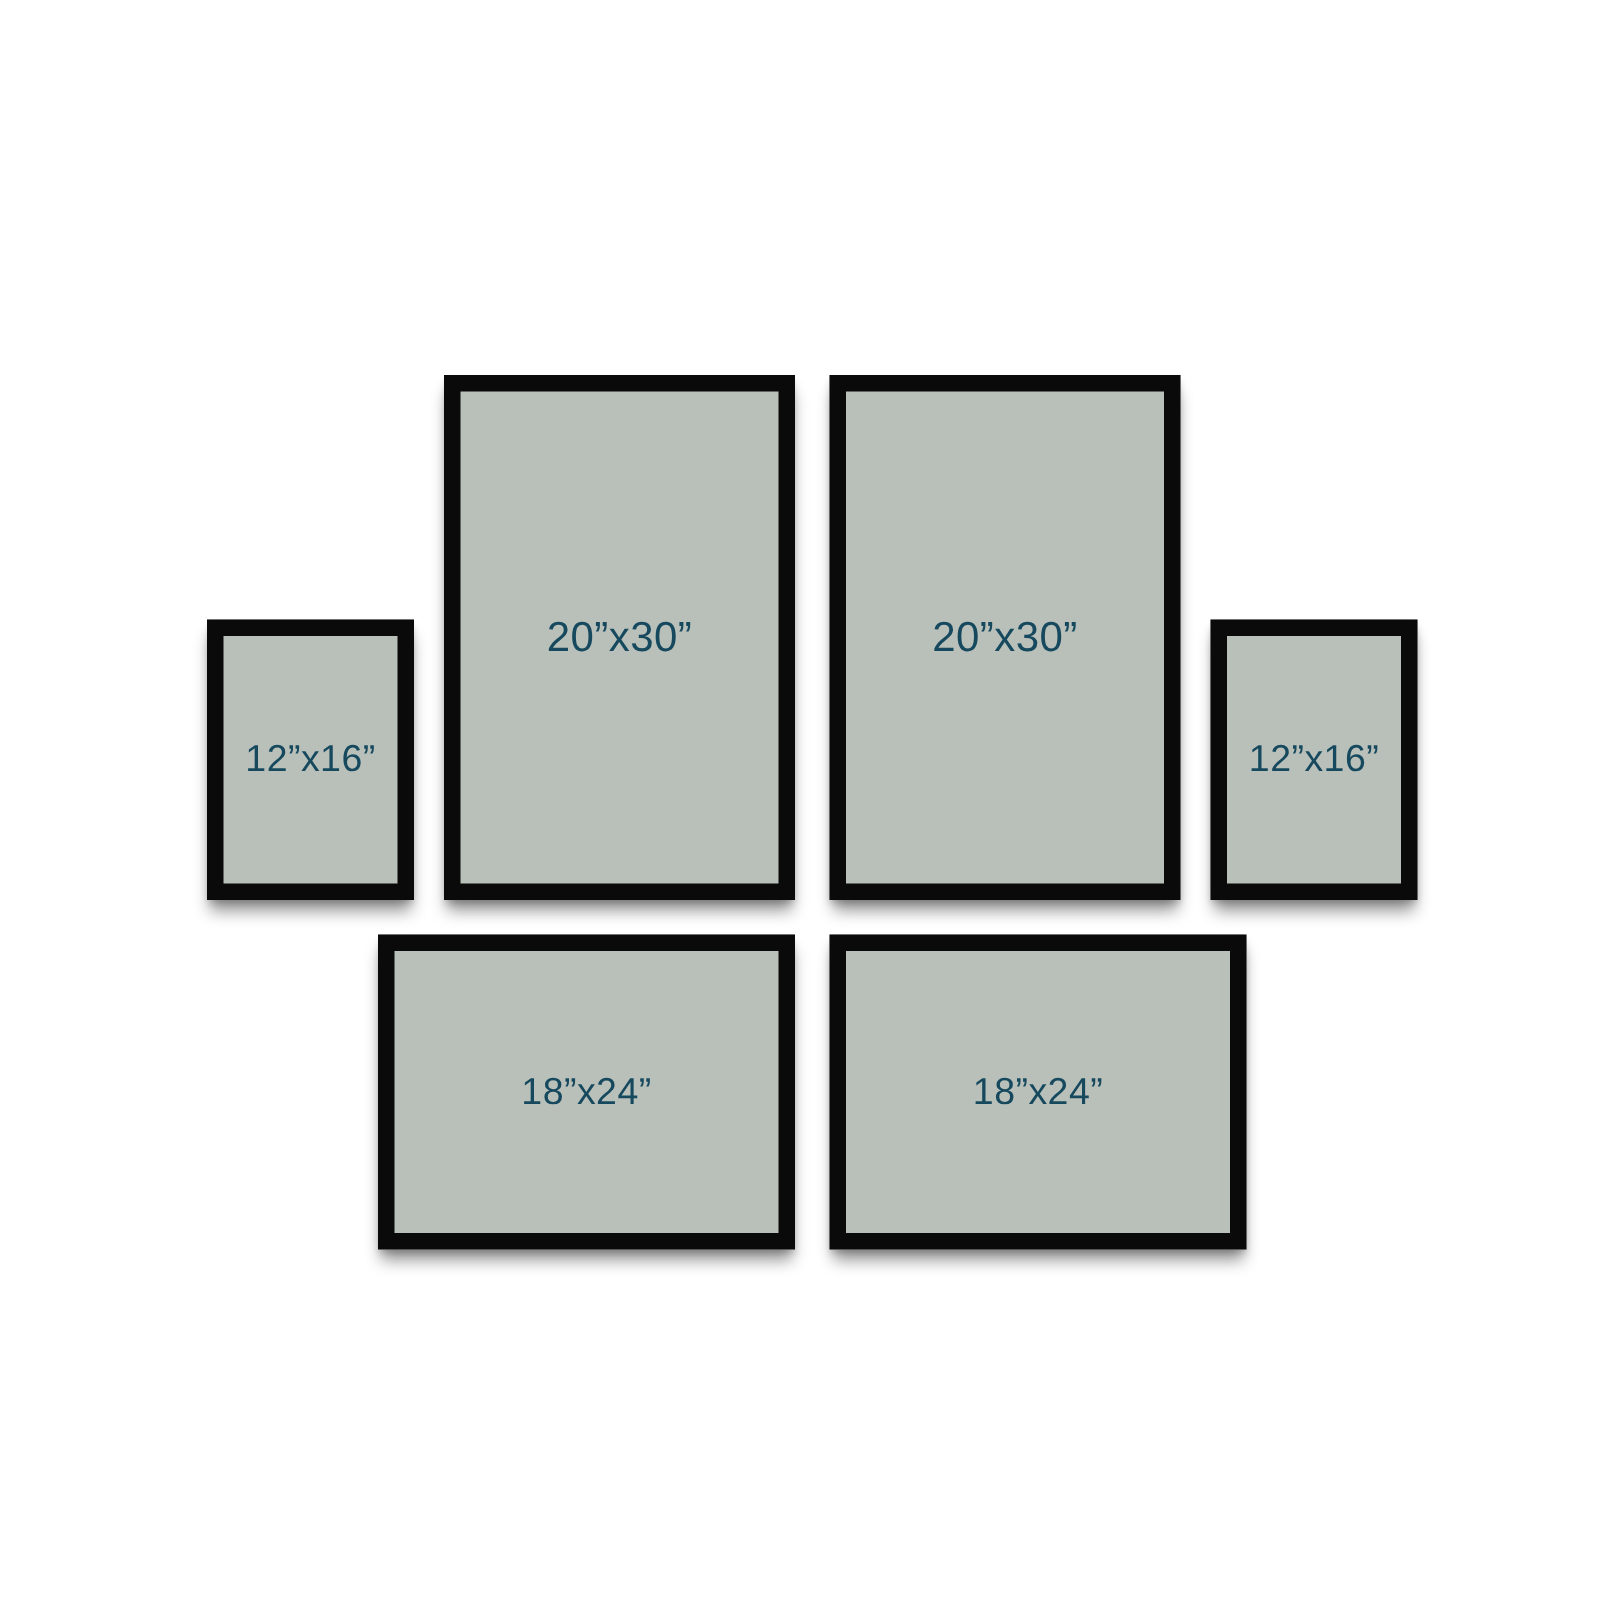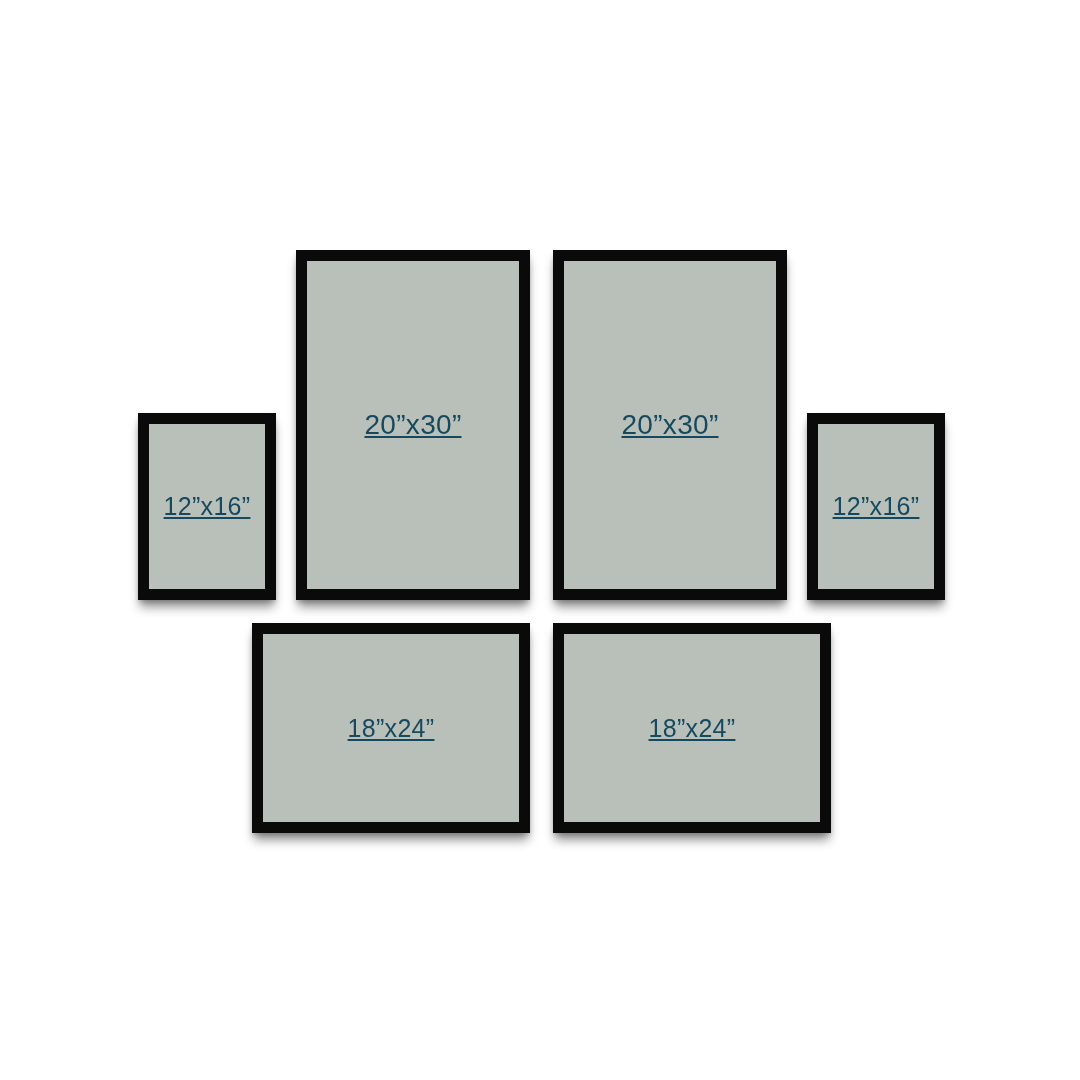--- a/index.html
+++ b/index.html
@@ -23,21 +23,20 @@
     align-items: center;
     justify-content: center;
     box-shadow: 0 9px 10px -2px rgba(0,0,0,0.42), 0 3px 5px -1px rgba(0,0,0,0.22);
   }
   .frame .label {
     color: var(--label-text, #17495e);
     font-size: 25px;
     line-height: 1;
     letter-spacing: 0.3px;
     white-space: nowrap;
-    text-decoration: underline;
   }
   .size-20x30 .label {
     font-size: 28px;
   }
   
   .pos-12x16-left  { left: 138px; top: 413px; width: 138px; height: 187px; }
   .pos-20x30-left  { left: 296px; top: 250px; width: 234px; height: 350px; }
   .pos-20x30-right { left: 553px; top: 250px; width: 234px; height: 350px; }
   .pos-12x16-right { left: 807px; top: 413px; width: 138px; height: 187px; }
   .pos-18x24-left  { left: 252px; top: 623px; width: 278px; height: 210px; }

